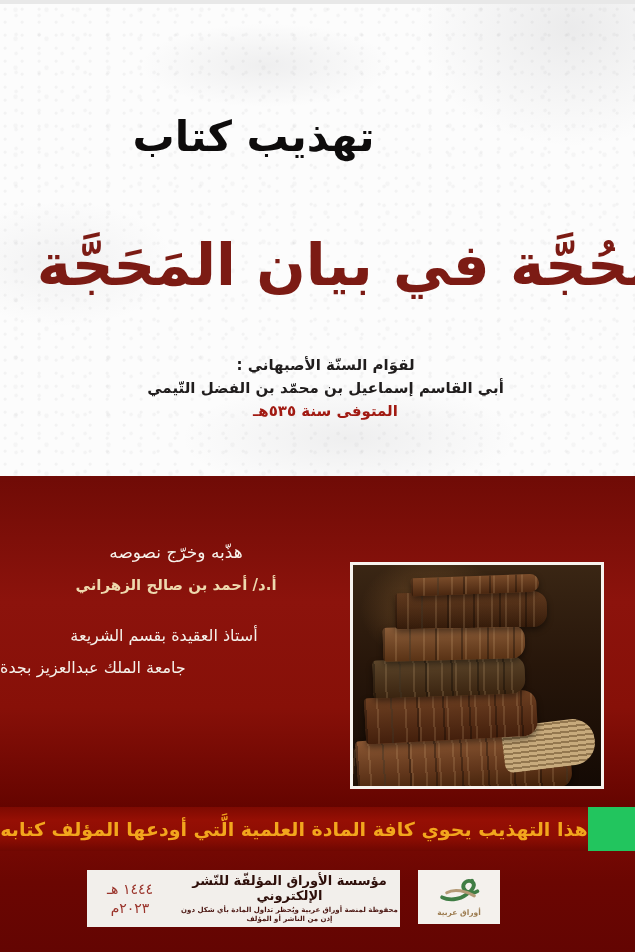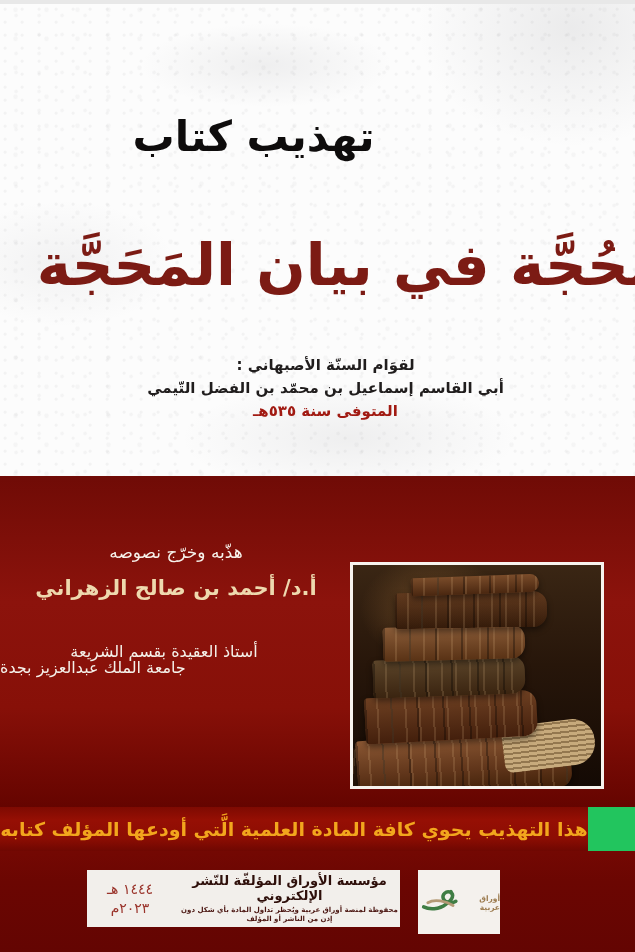--- a/index.html
+++ b/index.html
@@ -41,22 +41,22 @@
   .author-line{font-size:15px;font-weight:bold;color:#201d1d;}
   .author-died{font-size:15px;font-weight:bold;color:var(--died-red);}
   
   .mid-section{
     position:absolute;left:0;top:472px;width:635px;height:331px;
     background:linear-gradient(180deg,#700b06 0%, #8c130c 38%, #871008 70%, #650400 100%);
   }
   .edited-by{position:absolute;left:0;top:66px;width:352px;text-align:center;
     font-size:17px;color:#f7f3ec;}
   .editor-name{position:absolute;left:0;top:100px;width:352px;text-align:center;
-    font-size:21px;font-weight:bold;color:var(--name-gold);}
-  .editor-title1{position:absolute;left:0;top:166px;width:328px;text-align:center;
+    font-size:15px;font-weight:bold;color:var(--name-gold);}
+  .editor-title1{position:absolute;left:0;top:150px;width:328px;text-align:center;
     font-size:16px;color:#f5f1ea;}
   .editor-title2{position:absolute;left:0;top:182px;width:352px;text-align:left;
     font-size:16px;color:#f5f1ea;}
   
   .photo{
     position:absolute;left:350px;top:86px;width:254px;height:227px;
     border:3px solid #f7f3ee;box-sizing:border-box;overflow:hidden;
     background:linear-gradient(180deg,#3a2614 0%, #27160a 45%, #140a04 100%);
   }
   .photo-glow{position:absolute;inset:0;
@@ -97,22 +97,22 @@
   .footer-bar{
     position:absolute;left:87px;top:19px;width:313px;height:57px;
     background:#f2efeb;display:flex;flex-direction:row;align-items:center;
   }
   .dates{width:86px;text-align:center;line-height:19px;}
   .date-line{font-size:14px;font-weight:normal;color:var(--date-red);}
   .pub-block{flex:1;text-align:center;padding-left:6px;}
   .pub-title{font-size:13px;font-weight:bold;color:#2e0f0a;margin-bottom:3px;}
   .rights{font-size:7px;line-height:9px;color:#4a1510;font-weight:bold;}
   .logo-tile{
-    position:absolute;left:418px;top:19px;width:82px;height:64px;
-    background:#f4f1ed;display:flex;flex-direction:row;align-items:center;justify-content:center;
+    position:absolute;left:418px;top:19px;width:82px;height:54px;
+    background:#f4f1ed;display:flex;flex-direction:column;align-items:center;justify-content:center;
   }
   .logo-mark{width:46px;height:30px;}
   .logo-text{font-size:7.5px;color:#9c7c50;font-weight:bold;margin-top:1px;}
   [dir=rtl]{direction:rtl;}
 </style>
 </head>
 <body>
 
 <div class="cover">
 

